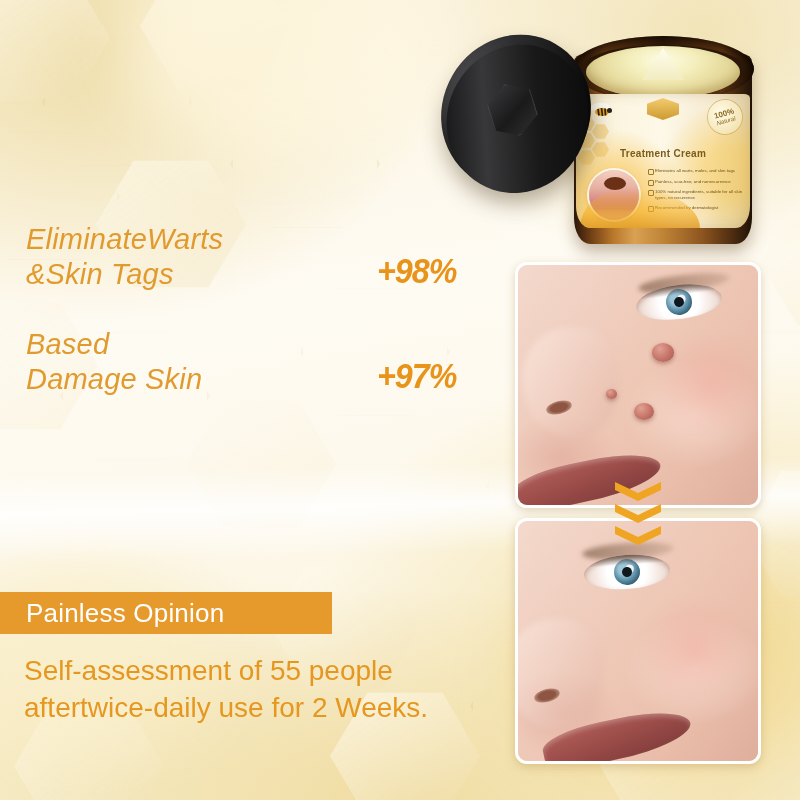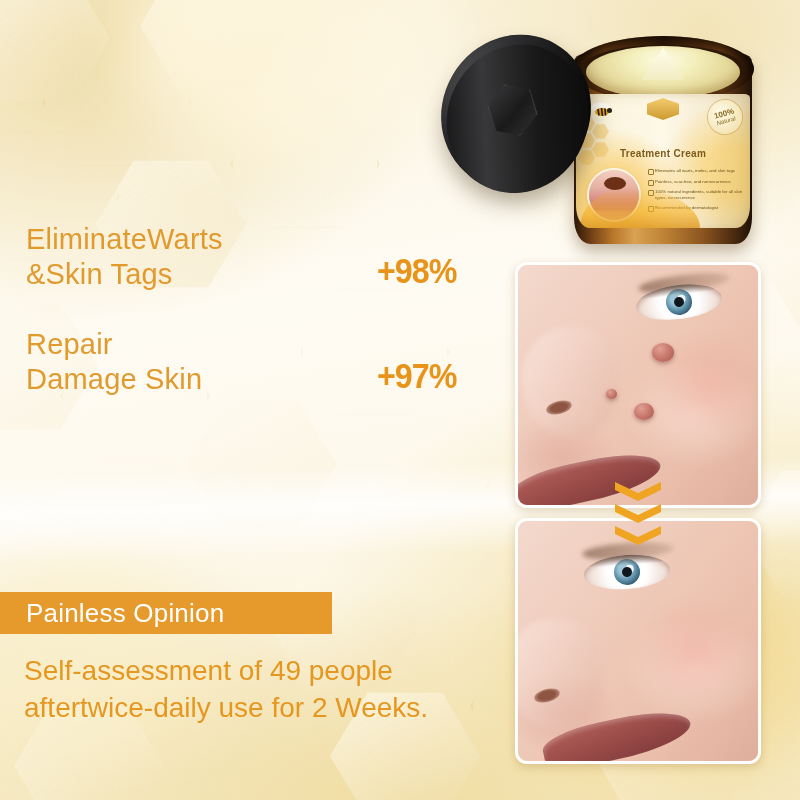--- a/index.html
+++ b/index.html
@@ -88,20 +88,21 @@
       2px 3px 3px rgba(180,120,30,.28);
   }
 
   
   .benefits {
     position: absolute;
     left: 26px;
     top: 222px;
     width: 430px;
     z-index: 6;
+    font-style: italic;
   }
   .benefit {
     display: flex;
     align-items: flex-end;
     justify-content: space-between;
     margin-bottom: 34px;
   }
   .benefit-label {
     font-size: 29px;
     line-height: 1.22;
@@ -582,32 +583,32 @@
 
   <div class="benefits">
 
     <div class="benefit">
       <div class="benefit-label" style="white-space: pre-line;">EliminateWarts
 &amp;Skin Tags</div>
       <div class="benefit-value">+98%</div>
     </div>
 
     <div class="benefit">
-      <div class="benefit-label" style="white-space: pre-line;">Repair
+      <div class="benefit-label" style="white-space: pre-line;">Based
 Damage Skin</div>
       <div class="benefit-value">+97%</div>
     </div>
 
 
   </div>
 
   <div class="opinion-banner">
     <span>Painless Opinion</span>
   </div>
-  <div class="opinion-body">Self-assessment of 49 people aftertwice-daily use for 2 Weeks.</div>
+  <div class="opinion-body">Self-assessment of 55 people aftertwice-daily use for 2 Weeks.</div>
 
   <div class="product">
 
     <div class="jar">
       <div class="jar-body"></div>
       <div class="jar-rim"></div>
       <div class="jar-cream"></div>
 
       <div class="jar-label">
         <div class="label-hexes">

